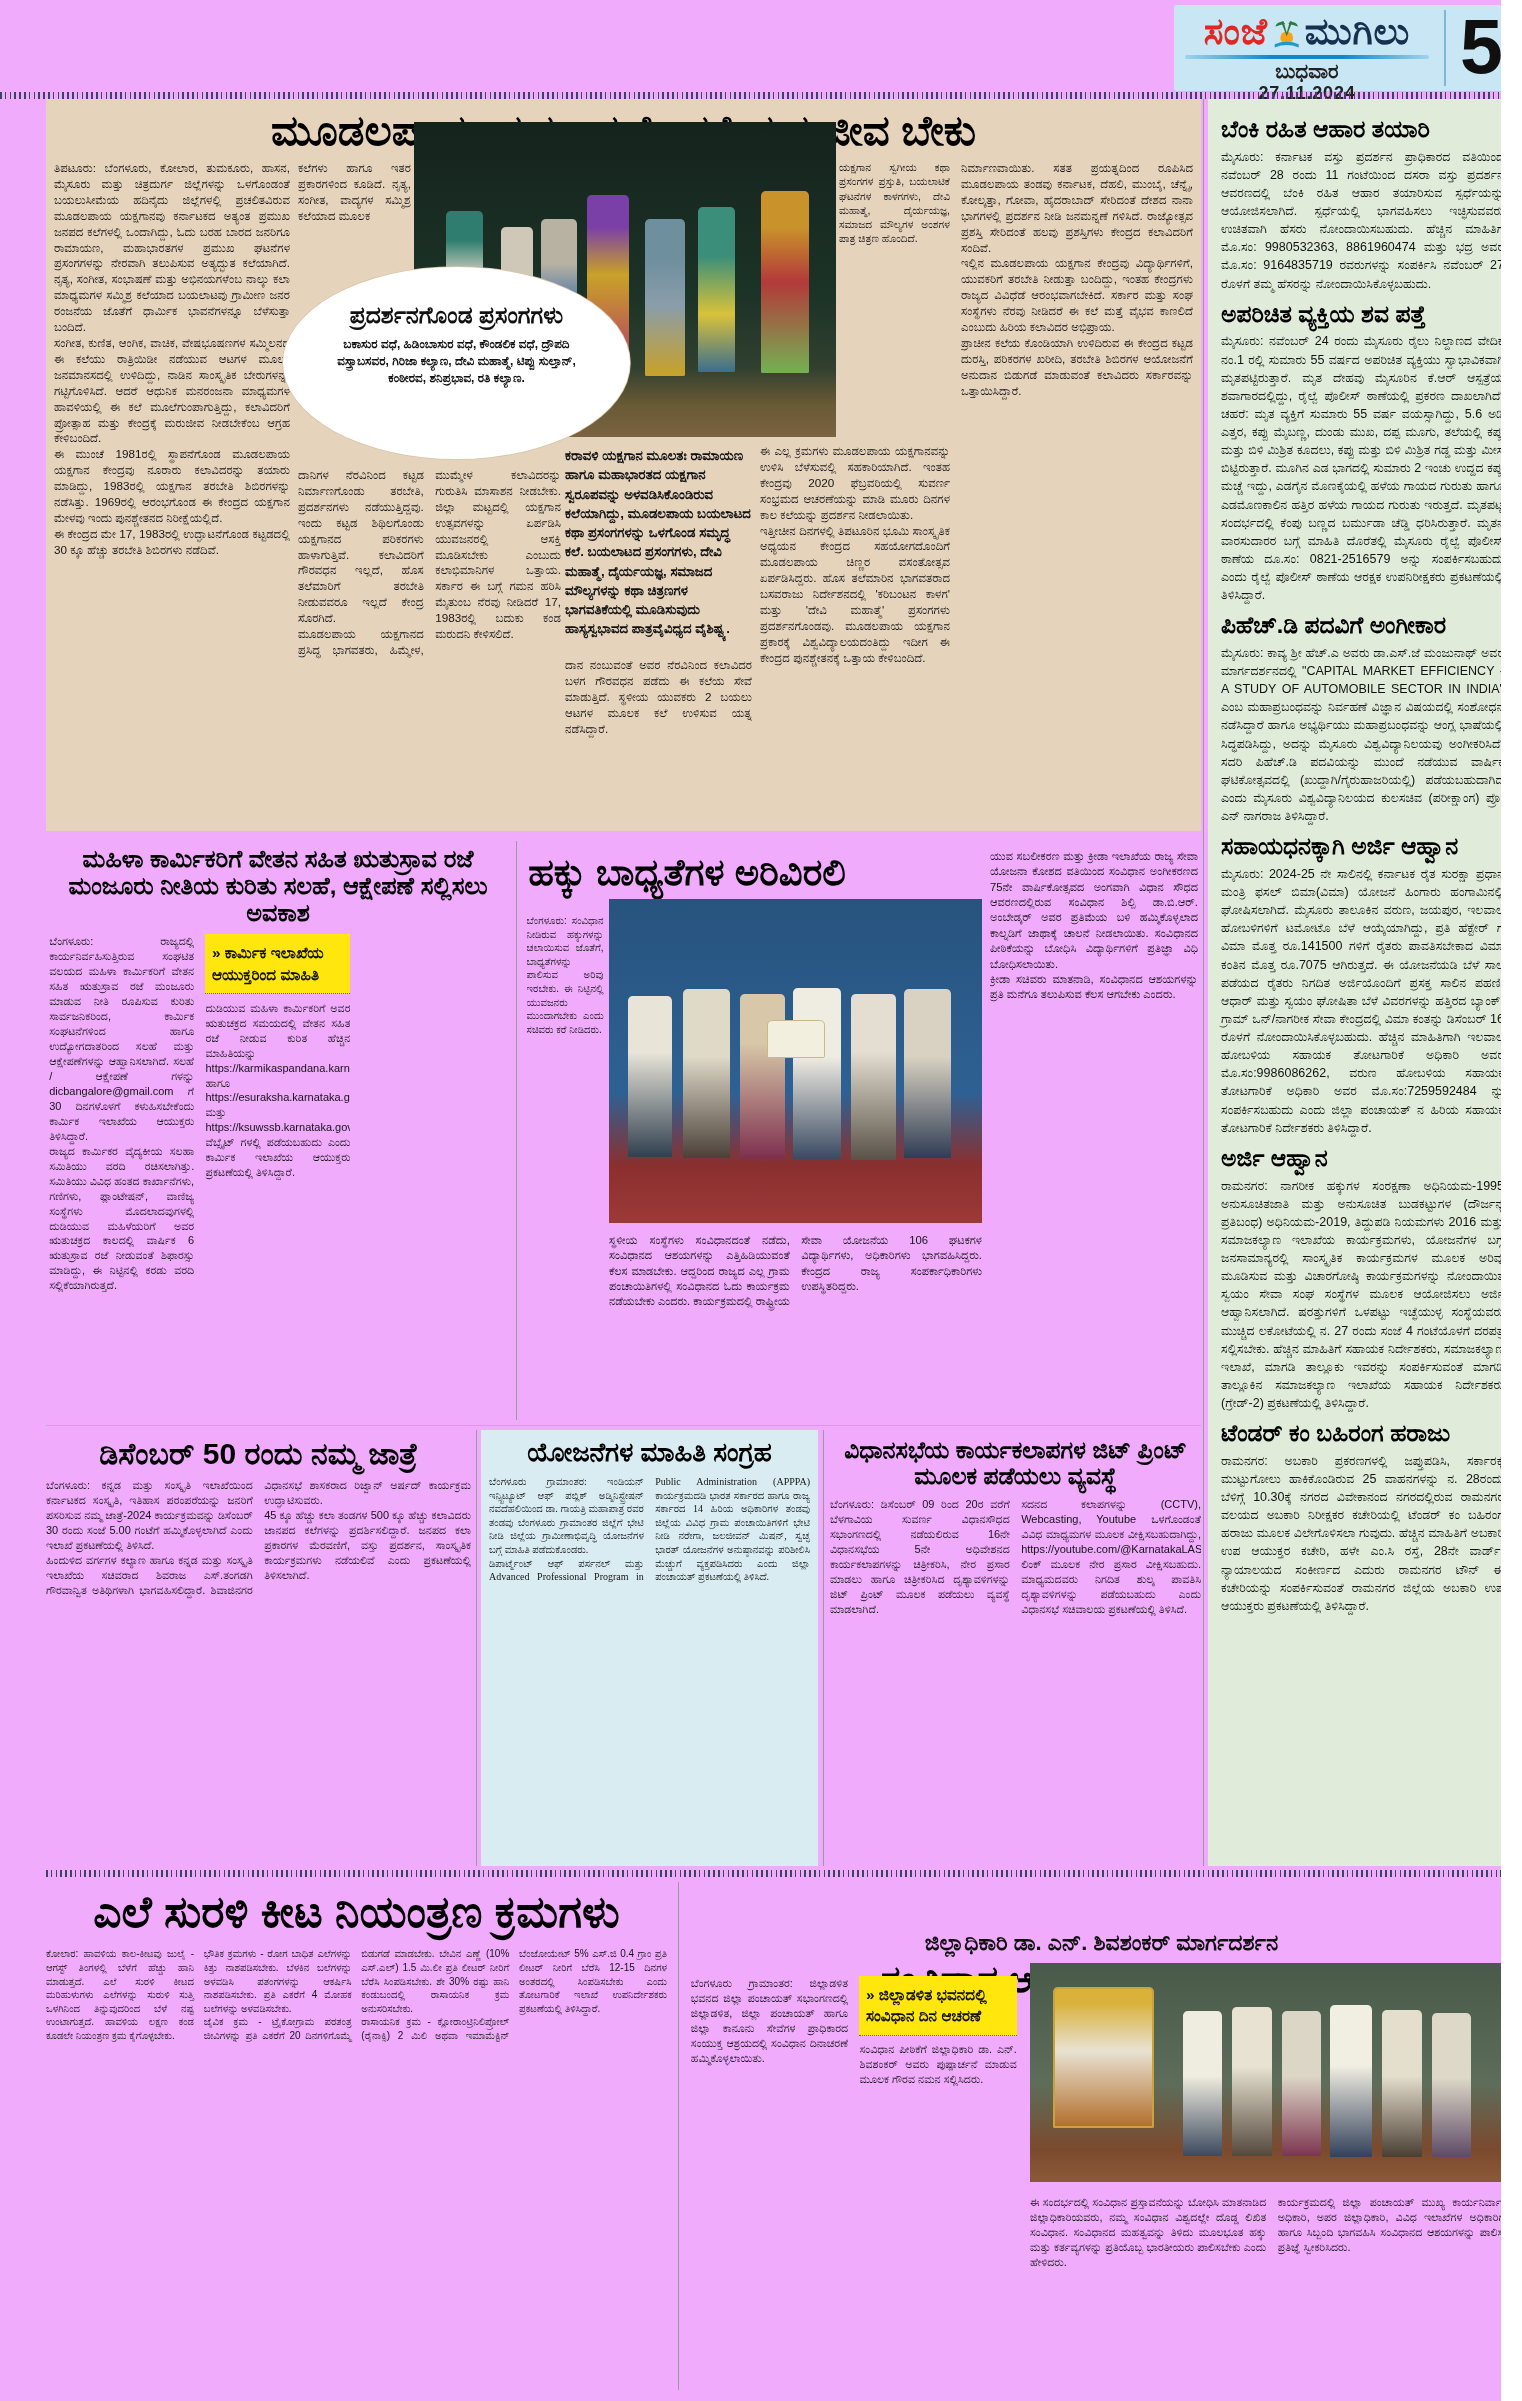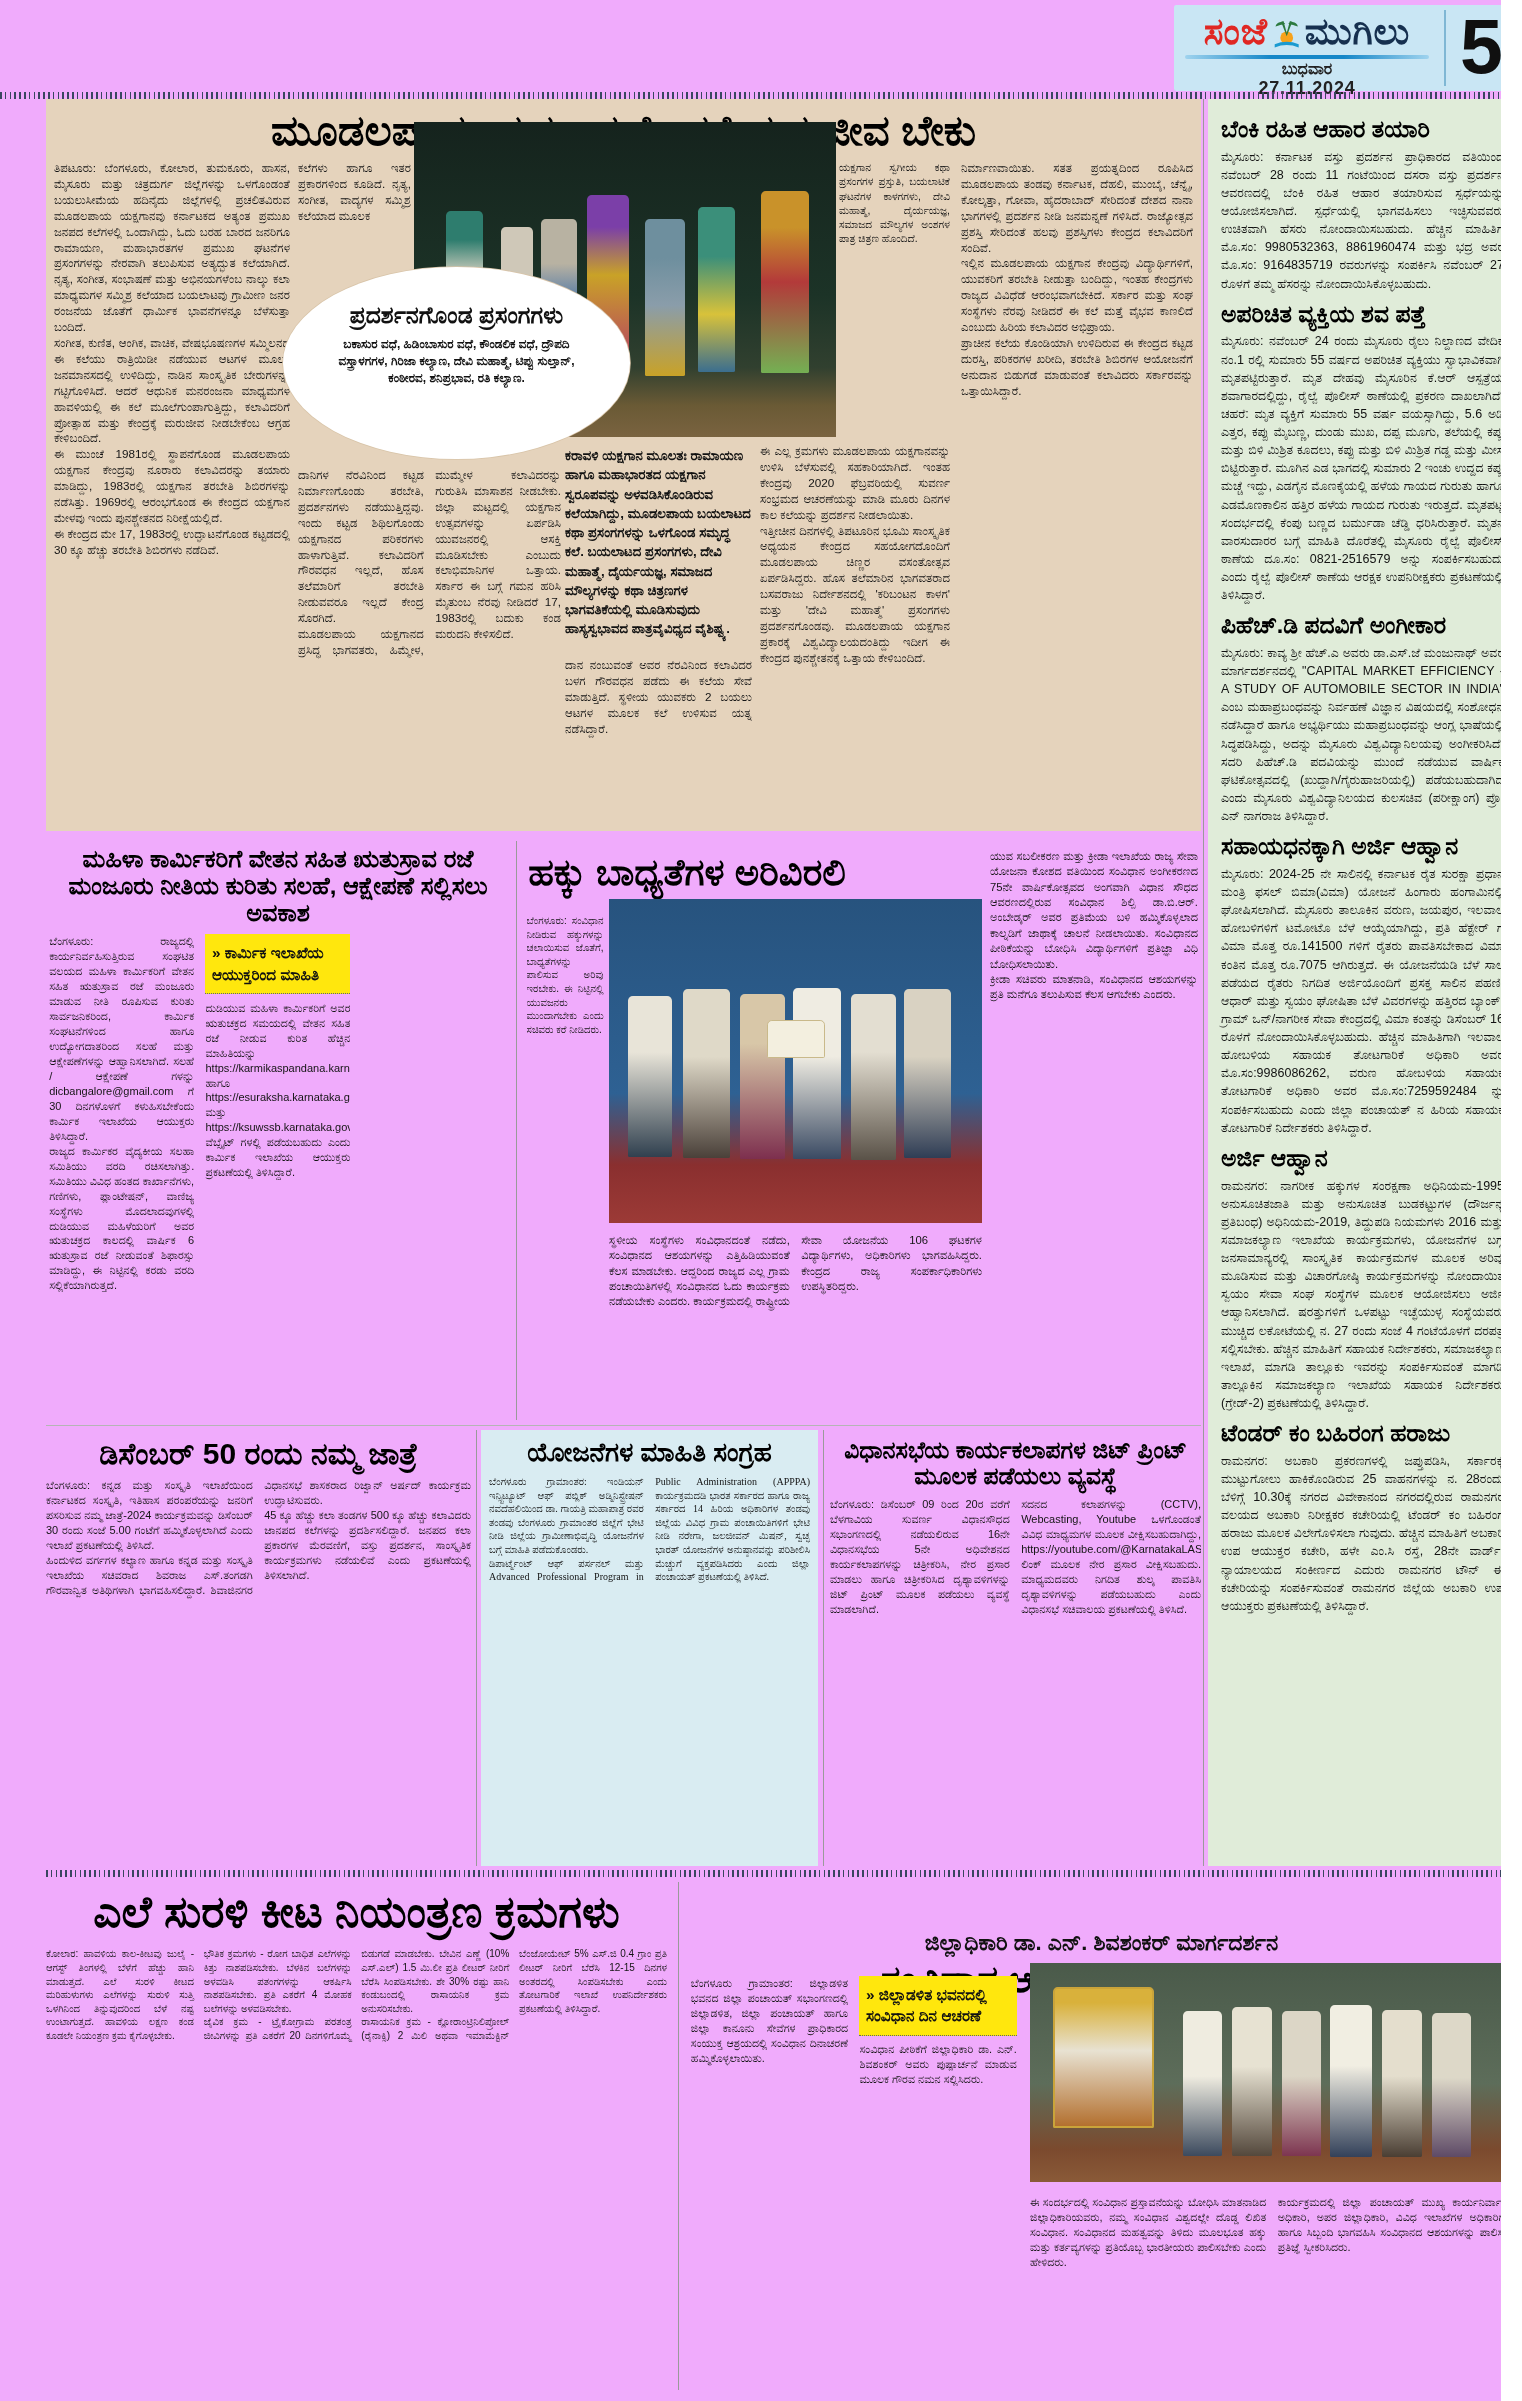--- a/index.html
+++ b/index.html
@@ -14,21 +14,21 @@
   .body-text{font-size:11.7px;line-height:1.36;text-align:justify;color:#141414;white-space:pre-line;overflow:hidden;}
   .cols2{column-count:2;column-gap:11.3px;}
   .cols3{column-count:3;column-gap:11.3px;}
   .cols4{column-count:4;column-gap:9.7px;}
   
   .masthead{background:#c9e6f4;border-radius:2.4px;}
   .mast-title{font-size:37px;font-weight:bold;letter-spacing:0.8px;display:flex;align-items:center;justify-content:center;gap:4.8px;}
   .mast-red{color:#e02723;}
   .mast-navy{color:#16304f;}
   .mast-underline{height:4px;background:linear-gradient(to right,#9fd3ee,#1587c8 35%,#1587c8 65%,#9fd3ee);border-radius:2.4px;}
-  .mast-day{font-size:16px;font-weight:bold;color:#222;}
+  .mast-day{font-size:20px;font-weight:bold;color:#222;}
   .mast-date{font-size:18px;font-weight:bold;color:#222;letter-spacing:0.8px;}
   .mast-page{font-size:77px;font-weight:bold;color:#101010;line-height:1;}
   .mast-div{width:1.6px;background:#7fb7d4;}
   
   .lead{background:#e5d3bc;}
   .lead-headline{font-size:42px;}
   .oval{background:#fff;border-radius:50%;text-align:center;box-shadow:0 0 0 0.8px #d8c4a8;}
   .oval-title{font-size:23.4px;font-weight:bold;line-height:1.2;}
   .oval-body{font-size:12px;font-weight:bold;line-height:1.45;}
   .boldblock{font-weight:bold;font-size:13.3px;line-height:1.45;white-space:pre-line;overflow:hidden;}
@@ -88,21 +88,21 @@
       <div class="fig" style="left:87px;top:105px;width:32px;height:137px;background:linear-gradient(#cfc8b8 40%,#9b9484);"></div>
       <div class="fig" style="left:127px;top:97px;width:36px;height:149px;background:linear-gradient(#b8b2a2 30%,#3f6fa8 60%,#c2575c);"></div>
       <div class="fig" style="left:173px;top:73px;width:42px;height:178px;background:linear-gradient(#7b3fa8 18%,#c9a227 45%,#b3346c);"></div>
       <div class="fig" style="left:231px;top:97px;width:40px;height:157px;background:linear-gradient(#6e8f9e 25%,#8a9daa 55%,#c9a227);"></div>
       <div class="fig" style="left:284px;top:85px;width:37px;height:165px;background:linear-gradient(#3b8f7a 30%,#d8c23a 65%,#3b6e8f);"></div>
       <div class="fig" style="left:347px;top:69px;width:48px;height:182px;background:linear-gradient(#c9922a 20%,#b33a3a 50%,#74b053);"></div>
     </div>
 
     <div class="abs oval" style="left:237px;top:168px;width:347px;height:192px;">
       <div class="oval-title" style="margin-top:34px;">ಪ್ರದರ್ಶನಗೊಂಡ ಪ್ರಸಂಗಗಳು</div>
-      <div class="oval-body" style="margin:6.5px 36px 0 36px;">ಬಕಾಸುರ ವಧೆ, ಹಿಡಿಂಬಾಸುರ ವಧೆ, ಕೌಂಡಲಿಕ ವಧೆ, ದ್ರೌಪದಿ ವಸ್ತ್ರಾಳಗಗಳ, ಗಿರಿಜಾ ಕಲ್ಯಾಣ, ದೇವಿ ಮಹಾತ್ಮೆ, ಟಿಪ್ಪು ಸುಲ್ತಾನ್, ಕಂಠೀರವ, ಶನಿಪ್ರಭಾವ, ರತಿ ಕಲ್ಯಾಣ.</div>
+      <div class="oval-body" style="margin:6.5px 36px 0 36px;">ಬಕಾಸುರ ವಧೆ, ಹಿಡಿಂಬಾಸುರ ವಧೆ, ಕೌಂಡಲಿಕ ವಧೆ, ದ್ರೌಪದಿ ವಸ್ತ್ರಾಬಸವರ, ಗಿರಿಜಾ ಕಲ್ಯಾಣ, ದೇವಿ ಮಹಾತ್ಮೆ, ಟಿಪ್ಪು ಸುಲ್ತಾನ್, ಕಂಠೀರವ, ಶನಿಪ್ರಭಾವ, ರತಿ ಕಲ್ಯಾಣ.</div>
     </div>
 
     <div class="abs body-text cols2" style="left:252px;top:368px;width:263px;height:353px;">ದಾನಿಗಳ ನೆರವಿನಿಂದ ಕಟ್ಟಡ ನಿರ್ಮಾಣಗೊಂಡು ತರಬೇತಿ, ಪ್ರದರ್ಶನಗಳು ನಡೆಯುತ್ತಿದ್ದವು. ಇಂದು ಕಟ್ಟಡ ಶಿಥಿಲಗೊಂಡು ಯಕ್ಷಗಾನದ ಪರಿಕರಗಳು ಹಾಳಾಗುತ್ತಿವೆ. ಕಲಾವಿದರಿಗೆ ಗೌರವಧನ ಇಲ್ಲದೆ, ಹೊಸ ತಲೆಮಾರಿಗೆ ತರಬೇತಿ ನೀಡುವವರೂ ಇಲ್ಲದೆ ಕೇಂದ್ರ ಸೊರಗಿದೆ.
 ಮೂಡಲಪಾಯ ಯಕ್ಷಗಾನದ ಪ್ರಸಿದ್ಧ ಭಾಗವತರು, ಹಿಮ್ಮೇಳ, ಮುಮ್ಮೇಳ ಕಲಾವಿದರನ್ನು ಗುರುತಿಸಿ ಮಾಸಾಶನ ನೀಡಬೇಕು. ಜಿಲ್ಲಾ ಮಟ್ಟದಲ್ಲಿ ಯಕ್ಷಗಾನ ಉತ್ಸವಗಳನ್ನು ಏರ್ಪಡಿಸಿ ಯುವಜನರಲ್ಲಿ ಆಸಕ್ತಿ ಮೂಡಿಸಬೇಕು ಎಂಬುದು ಕಲಾಭಿಮಾನಿಗಳ ಒತ್ತಾಯ. ಸರ್ಕಾರ ಈ ಬಗ್ಗೆ ಗಮನ ಹರಿಸಿ ಮೈತುಂಬ ನೆರವು ನೀಡಿದರೆ 17, 1983ರಲ್ಲಿ ಬದುಕು ಕಂಡ ಮರುದನಿ ಕೇಳಿಸಲಿದೆ.</div>
     <div class="abs boldblock" style="left:519px;top:347px;width:187px;height:203px;">ಕರಾವಳಿ ಯಕ್ಷಗಾನ ಮೂಲತಃ ರಾಮಾಯಣ ಹಾಗೂ ಮಹಾಭಾರತದ ಯಕ್ಷಗಾನ ಸ್ವರೂಪವನ್ನು ಅಳವಡಿಸಿಕೊಂಡಿರುವ ಕಲೆಯಾಗಿದ್ದು, ಮೂಡಲಪಾಯ ಬಯಲಾಟದ ಕಥಾ ಪ್ರಸಂಗಗಳನ್ನು ಒಳಗೊಂಡ ಸಮೃದ್ಧ ಕಲೆ. ಬಯಲಾಟದ ಪ್ರಸಂಗಗಳು, ದೇವಿ ಮಹಾತ್ಮೆ, ದೈರ್ಯಯಜ್ಞ, ಸಮಾಜದ ಮೌಲ್ಯಗಳನ್ನು ಕಥಾ ಚಿತ್ರಣಗಳ ಭಾಗವತಿಕೆಯಲ್ಲಿ ಮೂಡಿಸುವುದು ಹಾಸ್ಯಸ್ವಭಾವದ ಪಾತ್ರವೈವಿಧ್ಯದ ವೈಶಿಷ್ಟ್ಯ.</div>
     <div class="abs body-text" style="left:519px;top:558px;width:187px;height:163px;">ದಾನ ನಂಬುವಂತೆ ಅವರ ನೆರವಿನಿಂದ ಕಲಾವಿದರ ಬಳಗ ಗೌರವಧನ ಪಡೆದು ಈ ಕಲೆಯ ಸೇವೆ ಮಾಡುತ್ತಿದೆ. ಸ್ಥಳೀಯ ಯುವಕರು 2 ಬಯಲು ಆಟಗಳ ಮೂಲಕ ಕಲೆ ಉಳಿಸುವ ಯತ್ನ ನಡೆಸಿದ್ದಾರೆ.</div>
     <div class="abs body-text" style="left:793px;top:61px;width:111px;height:274px;font-size:10.5px;">ಯಕ್ಷಗಾನ ಸ್ವಗೀಯ ಕಥಾ ಪ್ರಸಂಗಗಳ ಪ್ರಸ್ತುತಿ, ಬಯಲಾಟಿಕೆ ಘಟನೆಗಳ ಕಾಳಗಗಳು, ದೇವಿ ಮಹಾತ್ಮೆ, ದೈರ್ಯಯಜ್ಞ, ಸಮಾಜದ ಮೌಲ್ಯಗಳ ಅಂಶಗಳ ಪಾತ್ರ ಚಿತ್ರಣ ಹೊಂದಿದೆ.</div>
     <div class="abs body-text" style="left:714px;top:344px;width:190px;height:378px;">ಈ ಎಲ್ಲ ಕ್ರಮಗಳು ಮೂಡಲಪಾಯ ಯಕ್ಷಗಾನವನ್ನು ಉಳಿಸಿ ಬೆಳೆಸುವಲ್ಲಿ ಸಹಕಾರಿಯಾಗಿದೆ. ಇಂತಹ ಕೇಂದ್ರವು 2020 ಫೆಬ್ರವರಿಯಲ್ಲಿ ಸುವರ್ಣ ಸಂಭ್ರಮದ ಆಚರಣೆಯನ್ನು ಮಾಡಿ ಮೂರು ದಿನಗಳ ಕಾಲ ಕಲೆಯನ್ನು ಪ್ರದರ್ಶನ ನೀಡಲಾಯಿತು.
 ಇತ್ತೀಚೀನ ದಿನಗಳಲ್ಲಿ ತಿಪಟೂರಿನ ಭೂಮಿ ಸಾಂಸ್ಕೃತಿಕ ಅಧ್ಯಯನ ಕೇಂದ್ರದ ಸಹಯೋಗದೊಂದಿಗೆ ಮೂಡಲಪಾಯ ಚಿಣ್ಣರ ವಸಂತೋತ್ಸವ ಏರ್ಪಡಿಸಿದ್ದರು. ಹೊಸ ತಲೆಮಾರಿನ ಭಾಗವತರಾದ ಬಸವರಾಜು ನಿರ್ದೇಶನದಲ್ಲಿ 'ಕರಿಬಂಟನ ಕಾಳಗ' ಮತ್ತು 'ದೇವಿ ಮಹಾತ್ಮೆ' ಪ್ರಸಂಗಗಳು ಪ್ರದರ್ಶನಗೊಂಡವು. ಮೂಡಲಪಾಯ ಯಕ್ಷಗಾನ ಪ್ರಕಾರಕ್ಕೆ ವಿಶ್ವವಿದ್ಯಾಲಯದಂತಿದ್ದು ಇದೀಗ ಈ ಕೇಂದ್ರದ ಪುನಶ್ಚೇತನಕ್ಕೆ ಒತ್ತಾಯ ಕೇಳಿಬಂದಿದೆ.</div>
     <div class="abs body-text" style="left:915px;top:61px;width:232px;height:660px;">ನಿರ್ಮಾಣವಾಯಿತು. ಸತತ ಪ್ರಯತ್ನದಿಂದ ರೂಪಿಸಿದ ಮೂಡಲಪಾಯ ತಂಡವು ಕರ್ನಾಟಕ, ದೆಹಲಿ, ಮುಂಬೈ, ಚೆನ್ನೈ, ಕೋಲ್ಕತ್ತಾ, ಗೋವಾ, ಹೈದರಾಬಾದ್ ಸೇರಿದಂತೆ ದೇಶದ ನಾನಾ ಭಾಗಗಳಲ್ಲಿ ಪ್ರದರ್ಶನ ನೀಡಿ ಜನಮನ್ನಣೆ ಗಳಿಸಿದೆ. ರಾಜ್ಯೋತ್ಸವ ಪ್ರಶಸ್ತಿ ಸೇರಿದಂತೆ ಹಲವು ಪ್ರಶಸ್ತಿಗಳು ಕೇಂದ್ರದ ಕಲಾವಿದರಿಗೆ ಸಂದಿವೆ.

